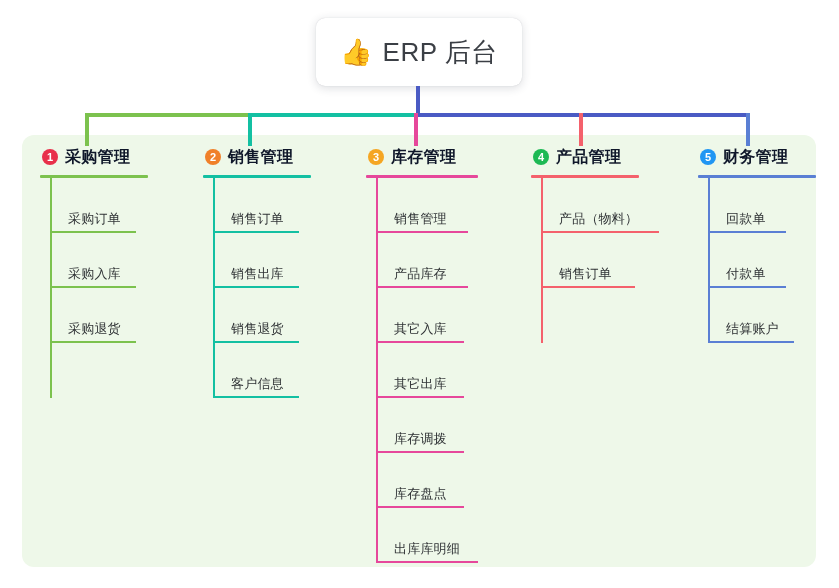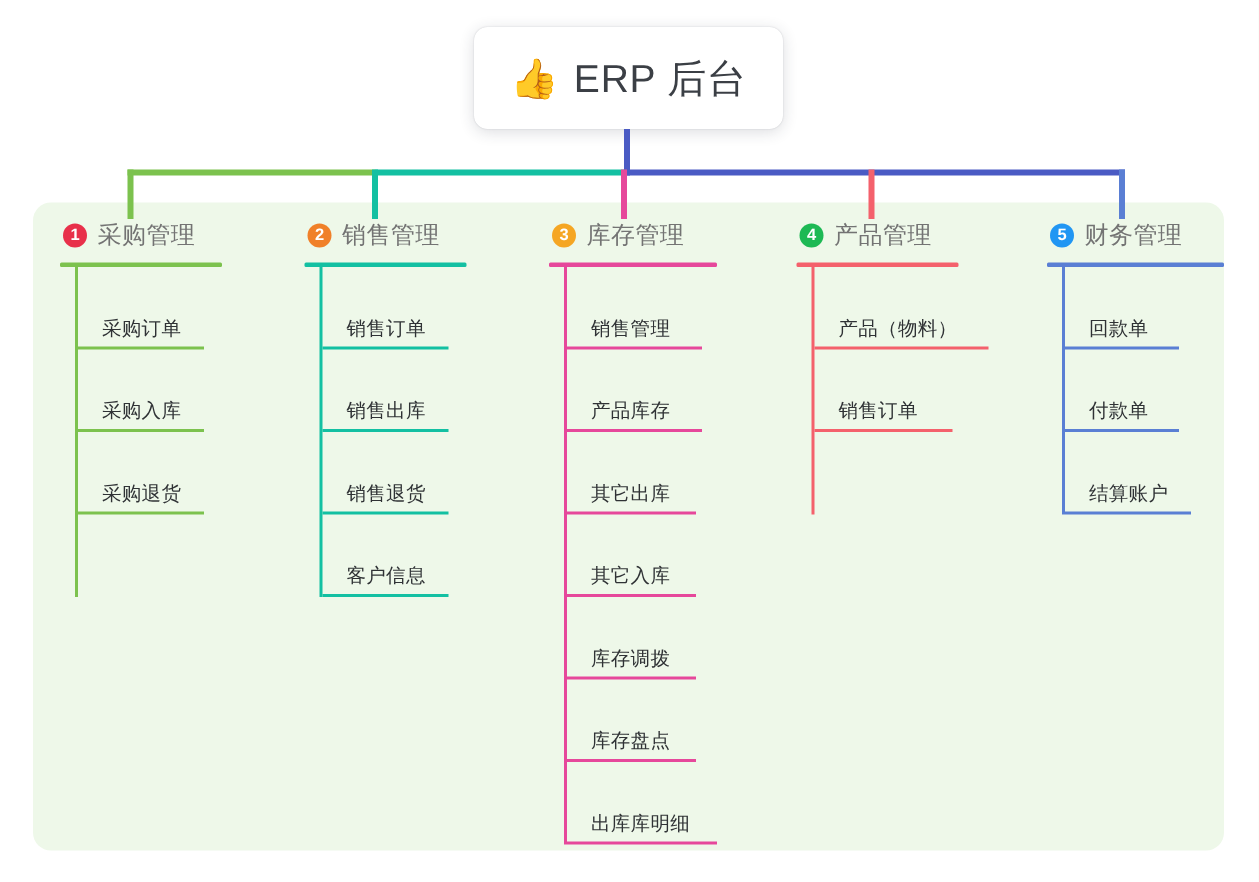--- a/index.html
+++ b/index.html
@@ -88,22 +88,22 @@
     border-radius: 50%;
     color: #ffffff;
     font-size: 11px;
     line-height: 16px;
     text-align: center;
     font-weight: 700;
     flex: 0 0 auto;
   }
   .col-title {
     font-size: 16px;
-    font-weight: 400;
-    color: #737373;
+    font-weight: 700;
+    color: #0f172a;
     white-space: nowrap;
     letter-spacing: 0.3px;
   }
   .head-rule {
     height: 3px;
     margin-top: 7px;
     border-radius: 1px;
   }
 
   .items {
@@ -221,25 +221,25 @@
           <div class="spine" style="background: rgb(230, 72, 155); height: 385px;"></div>
           <div class="item">
             <span class="item-label">销售管理</span>
             <div class="item-rule" style="background: rgb(230, 72, 155); width: 90px;"></div>
           </div>
           <div class="item">
             <span class="item-label">产品库存</span>
             <div class="item-rule" style="background: rgb(230, 72, 155); width: 90px;"></div>
           </div>
           <div class="item">
+            <span class="item-label">其它入库</span>
+            <div class="item-rule" style="background: rgb(230, 72, 155); width: 86px;"></div>
+          </div>
+          <div class="item">
             <span class="item-label">其它出库</span>
-            <div class="item-rule" style="background: rgb(230, 72, 155); width: 86px;"></div>
-          </div>
-          <div class="item">
-            <span class="item-label">其它入库</span>
             <div class="item-rule" style="background: rgb(230, 72, 155); width: 86px;"></div>
           </div>
           <div class="item">
             <span class="item-label">库存调拨</span>
             <div class="item-rule" style="background: rgb(230, 72, 155); width: 86px;"></div>
           </div>
           <div class="item">
             <span class="item-label">库存盘点</span>
             <div class="item-rule" style="background: rgb(230, 72, 155); width: 86px;"></div>
           </div>

